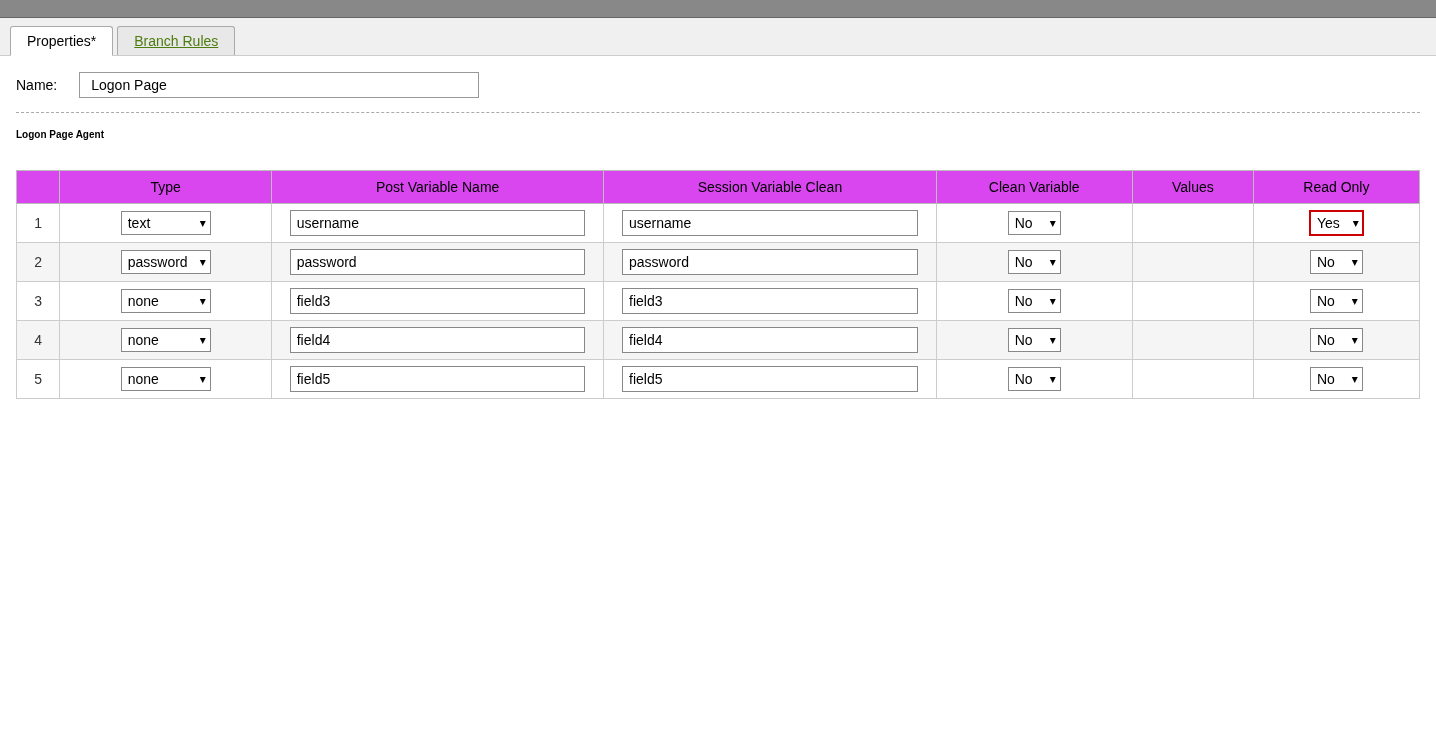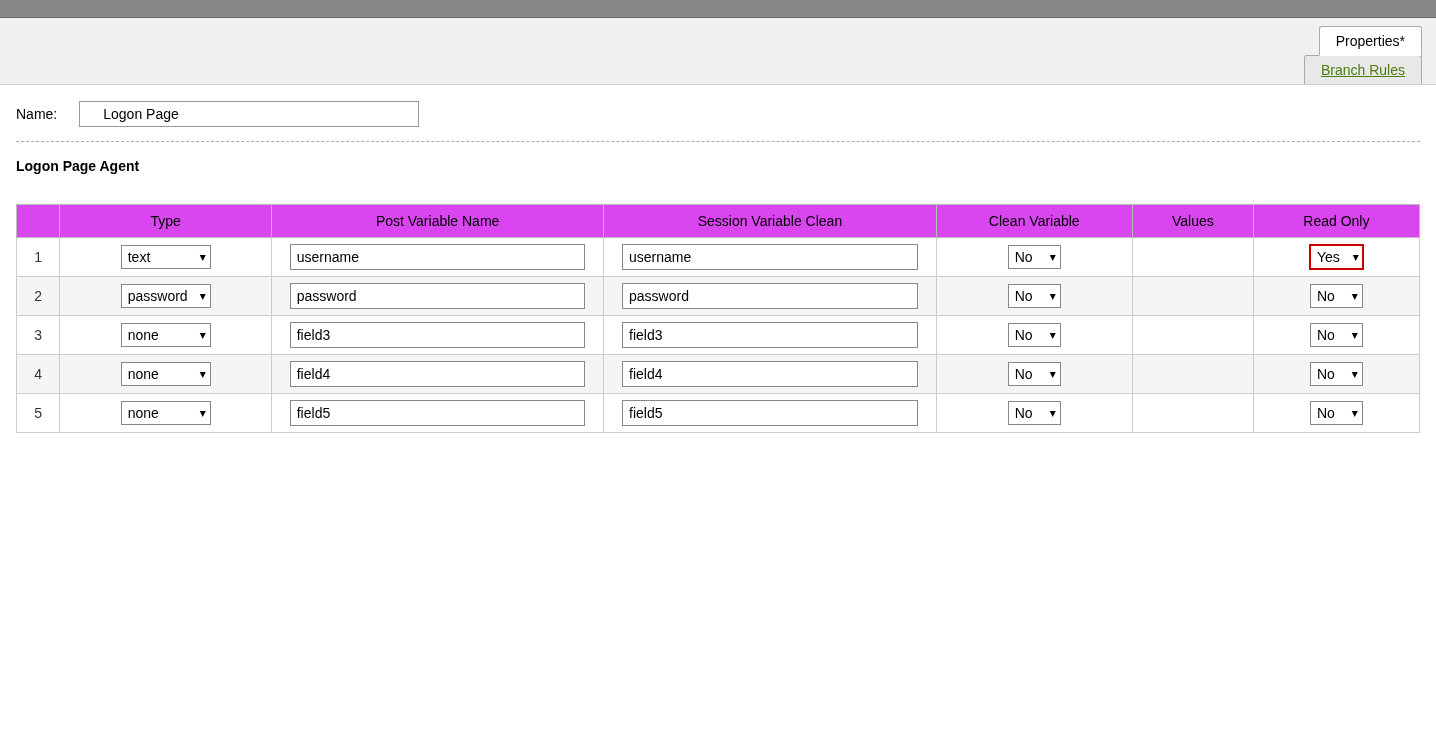--- a/index.html
+++ b/index.html
@@ -15,21 +15,20 @@
       background: #888;
       border-bottom: 1px solid #666;
     }
 
     .tabs-row {
       display: flex;
       align-items: flex-end;
       padding: 8px 10px 0 10px;
       border-bottom: 1px solid #ccc;
       background: #f0f0f0;
-      flex-direction: column;
     }
 
     .tab {
       padding: 6px 16px;
       border: 1px solid #aaa;
       border-bottom: none;
       cursor: pointer;
       font-size: 14px;
       background: #e8e8e8;
       margin-right: 4px;
@@ -62,28 +61,28 @@
       gap: 22px;
     }
 
     .name-label {
       font-size: 14px;
       font-weight: normal;
     }
 
     .name-input {
       border: 1px solid #999;
-      padding: 4px 23px;
-      font-size: 14px;
-      width: 340px;
+      padding: 4px 11px;
+      font-size: 14px;
+      width: 400px;
     }
 
     .section-title {
       font-weight: bold;
-      font-size: 14px;
+      font-size: 10px;
       margin-bottom: 10px;
     }
 
     .properties-table {
       width: 100%;
       border-collapse: collapse;
       border: 1px solid #ccc;
       margin-bottom: 20px;
     }
 

